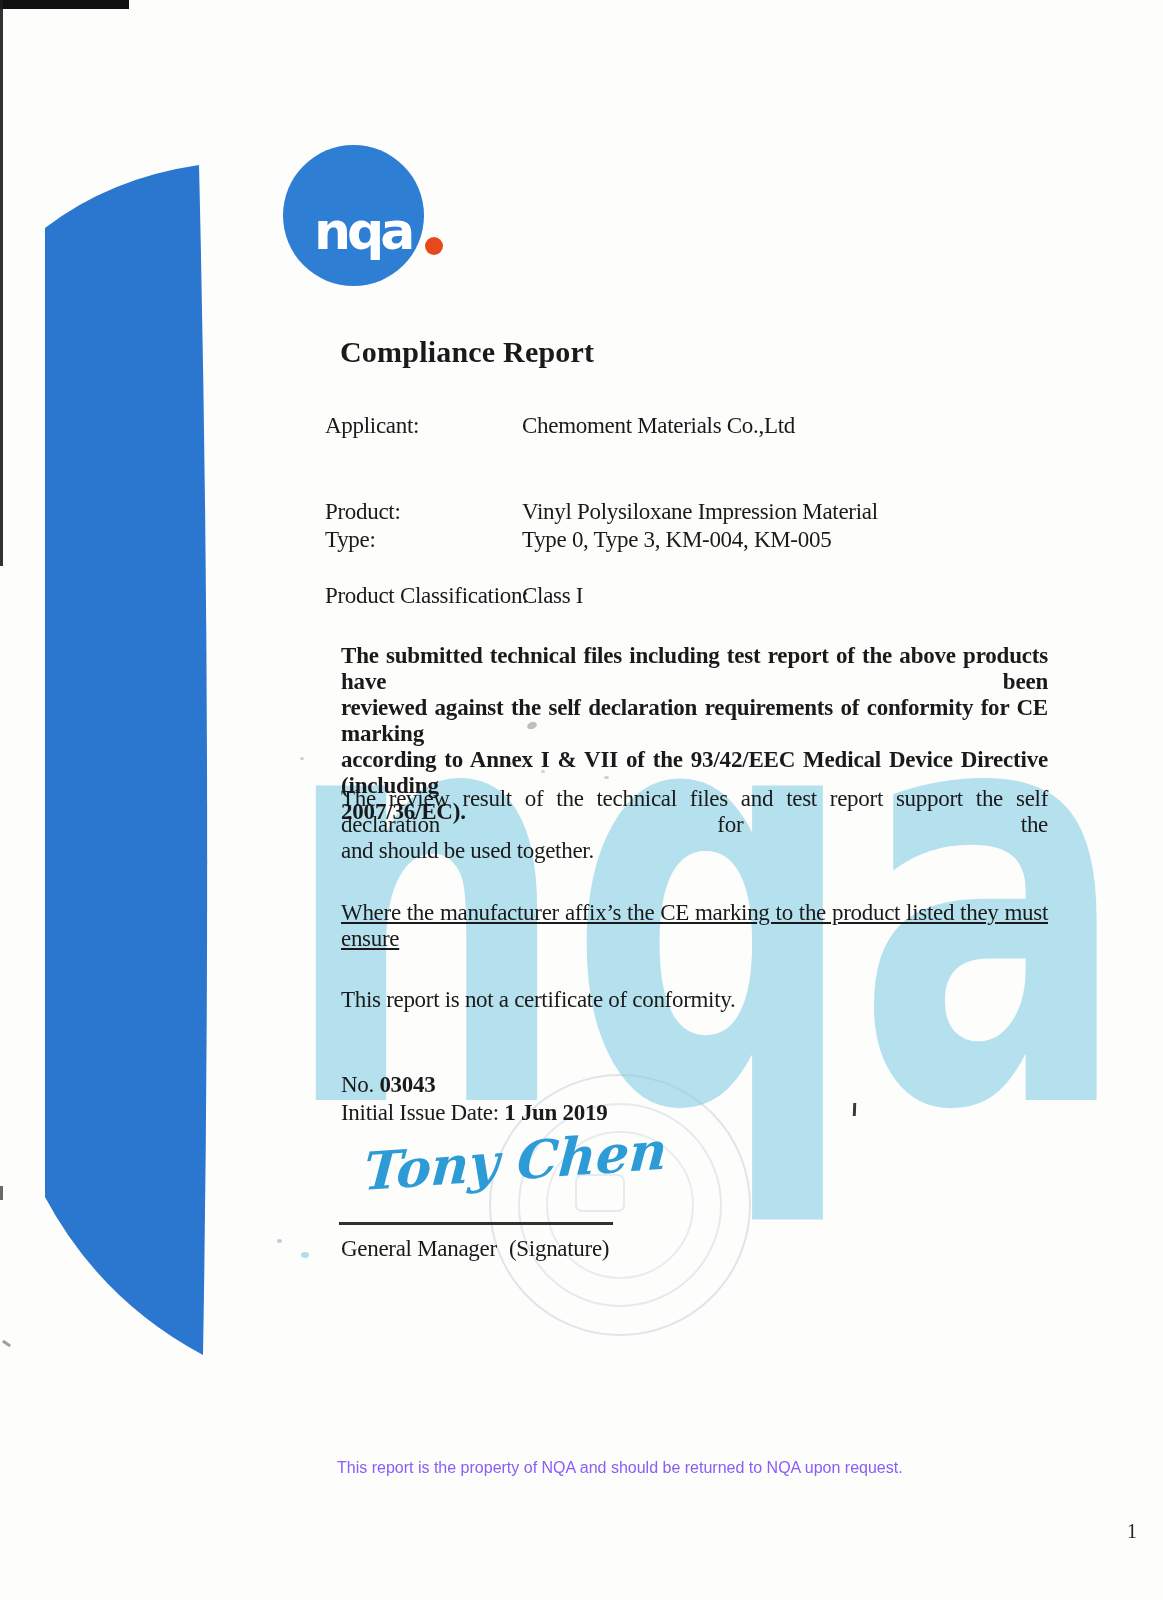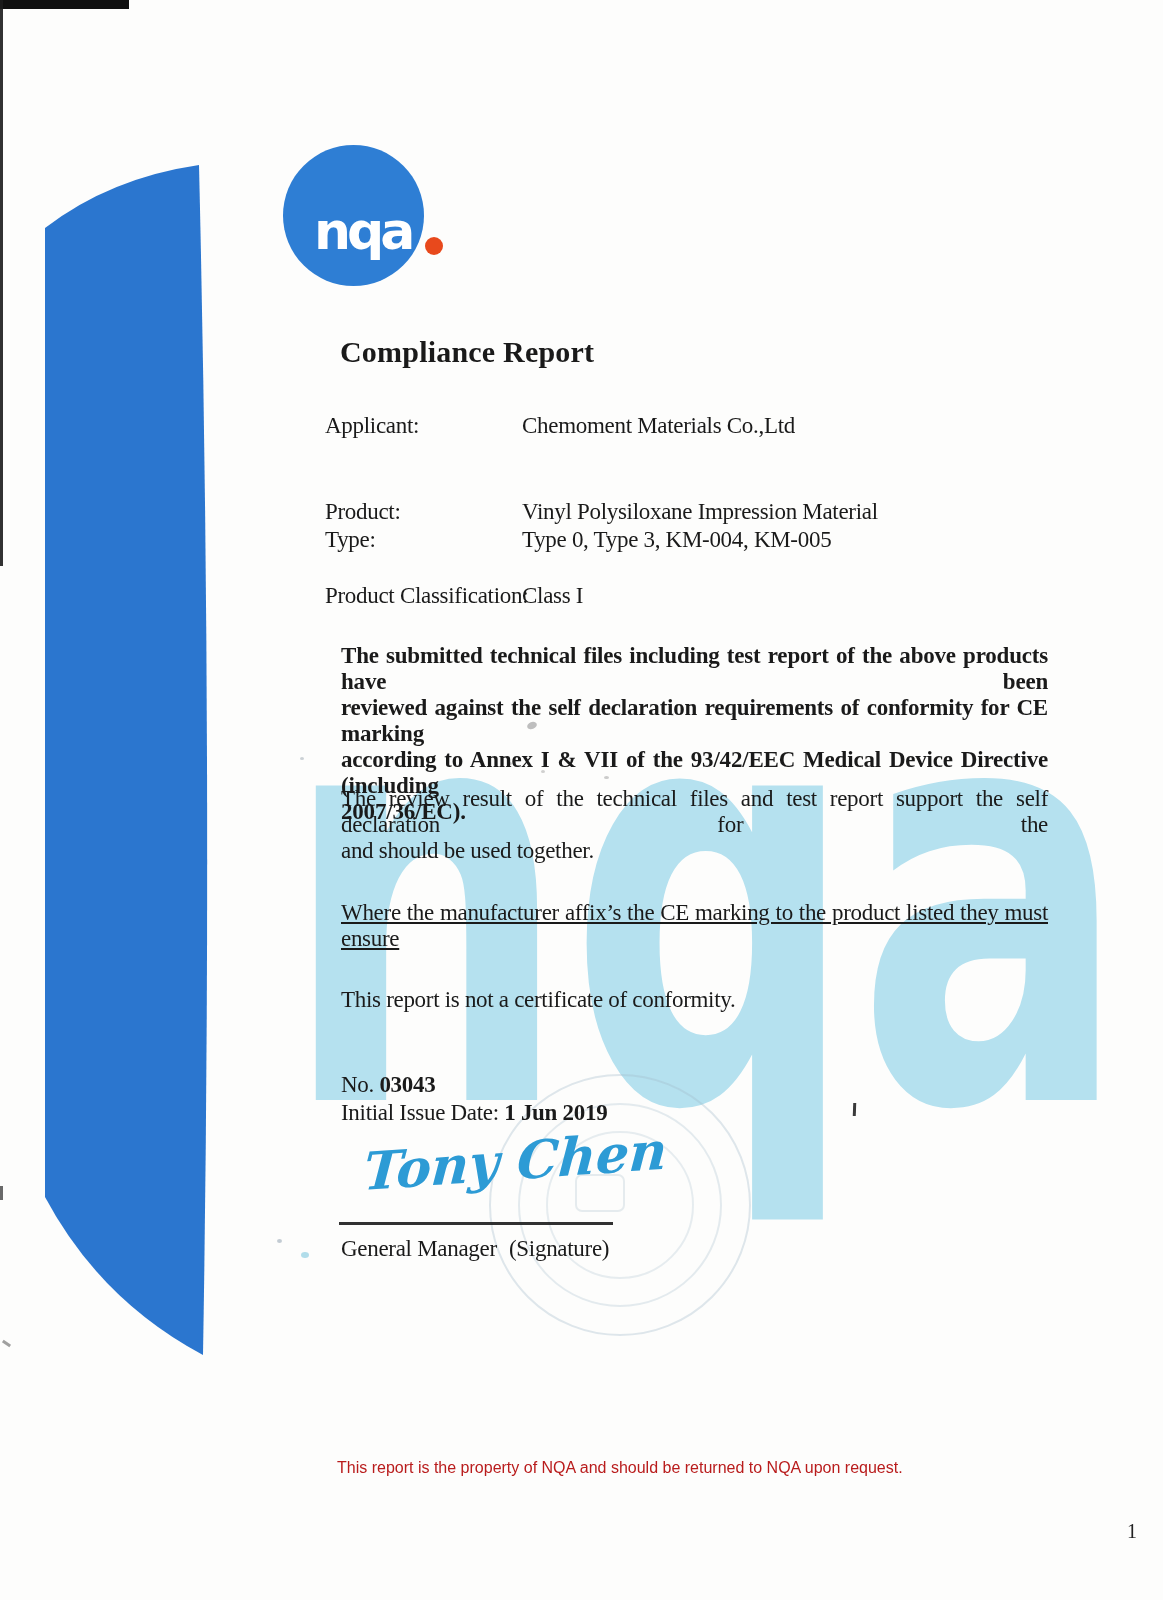--- a/index.html
+++ b/index.html
@@ -73,21 +73,21 @@
     transform-origin:left bottom;
     white-space:nowrap;
   }
   .sig-line{position:absolute;left:339px;top:1222px;width:274px;height:3px;background:#1f1f1f;opacity:.92;}
   .role-row{position:absolute;left:341px;top:1236px;font-size:23px;letter-spacing:-0.3px;white-space:nowrap;}
   .role-row .role{display:inline-block;width:168px;}
   .tick{position:absolute;left:853px;top:1103px;width:3px;height:13px;background:#3a3a3a;transform:rotate(2deg);}
   .footer-note{
     position:absolute;left:337px;top:1459px;
     font-family:"Liberation Sans", sans-serif;
-    font-size:16px;color:#b91c1c;letter-spacing:0;
+    font-size:16px;color:#8b5cf6;letter-spacing:0;
   }
   .page-number{position:absolute;left:1127px;top:1520px;font-size:20px;color:#222;}
 </style>
 </head>
 <body>
 
 <div class="page">
 
   <div class="watermark">nqa</div>
 

